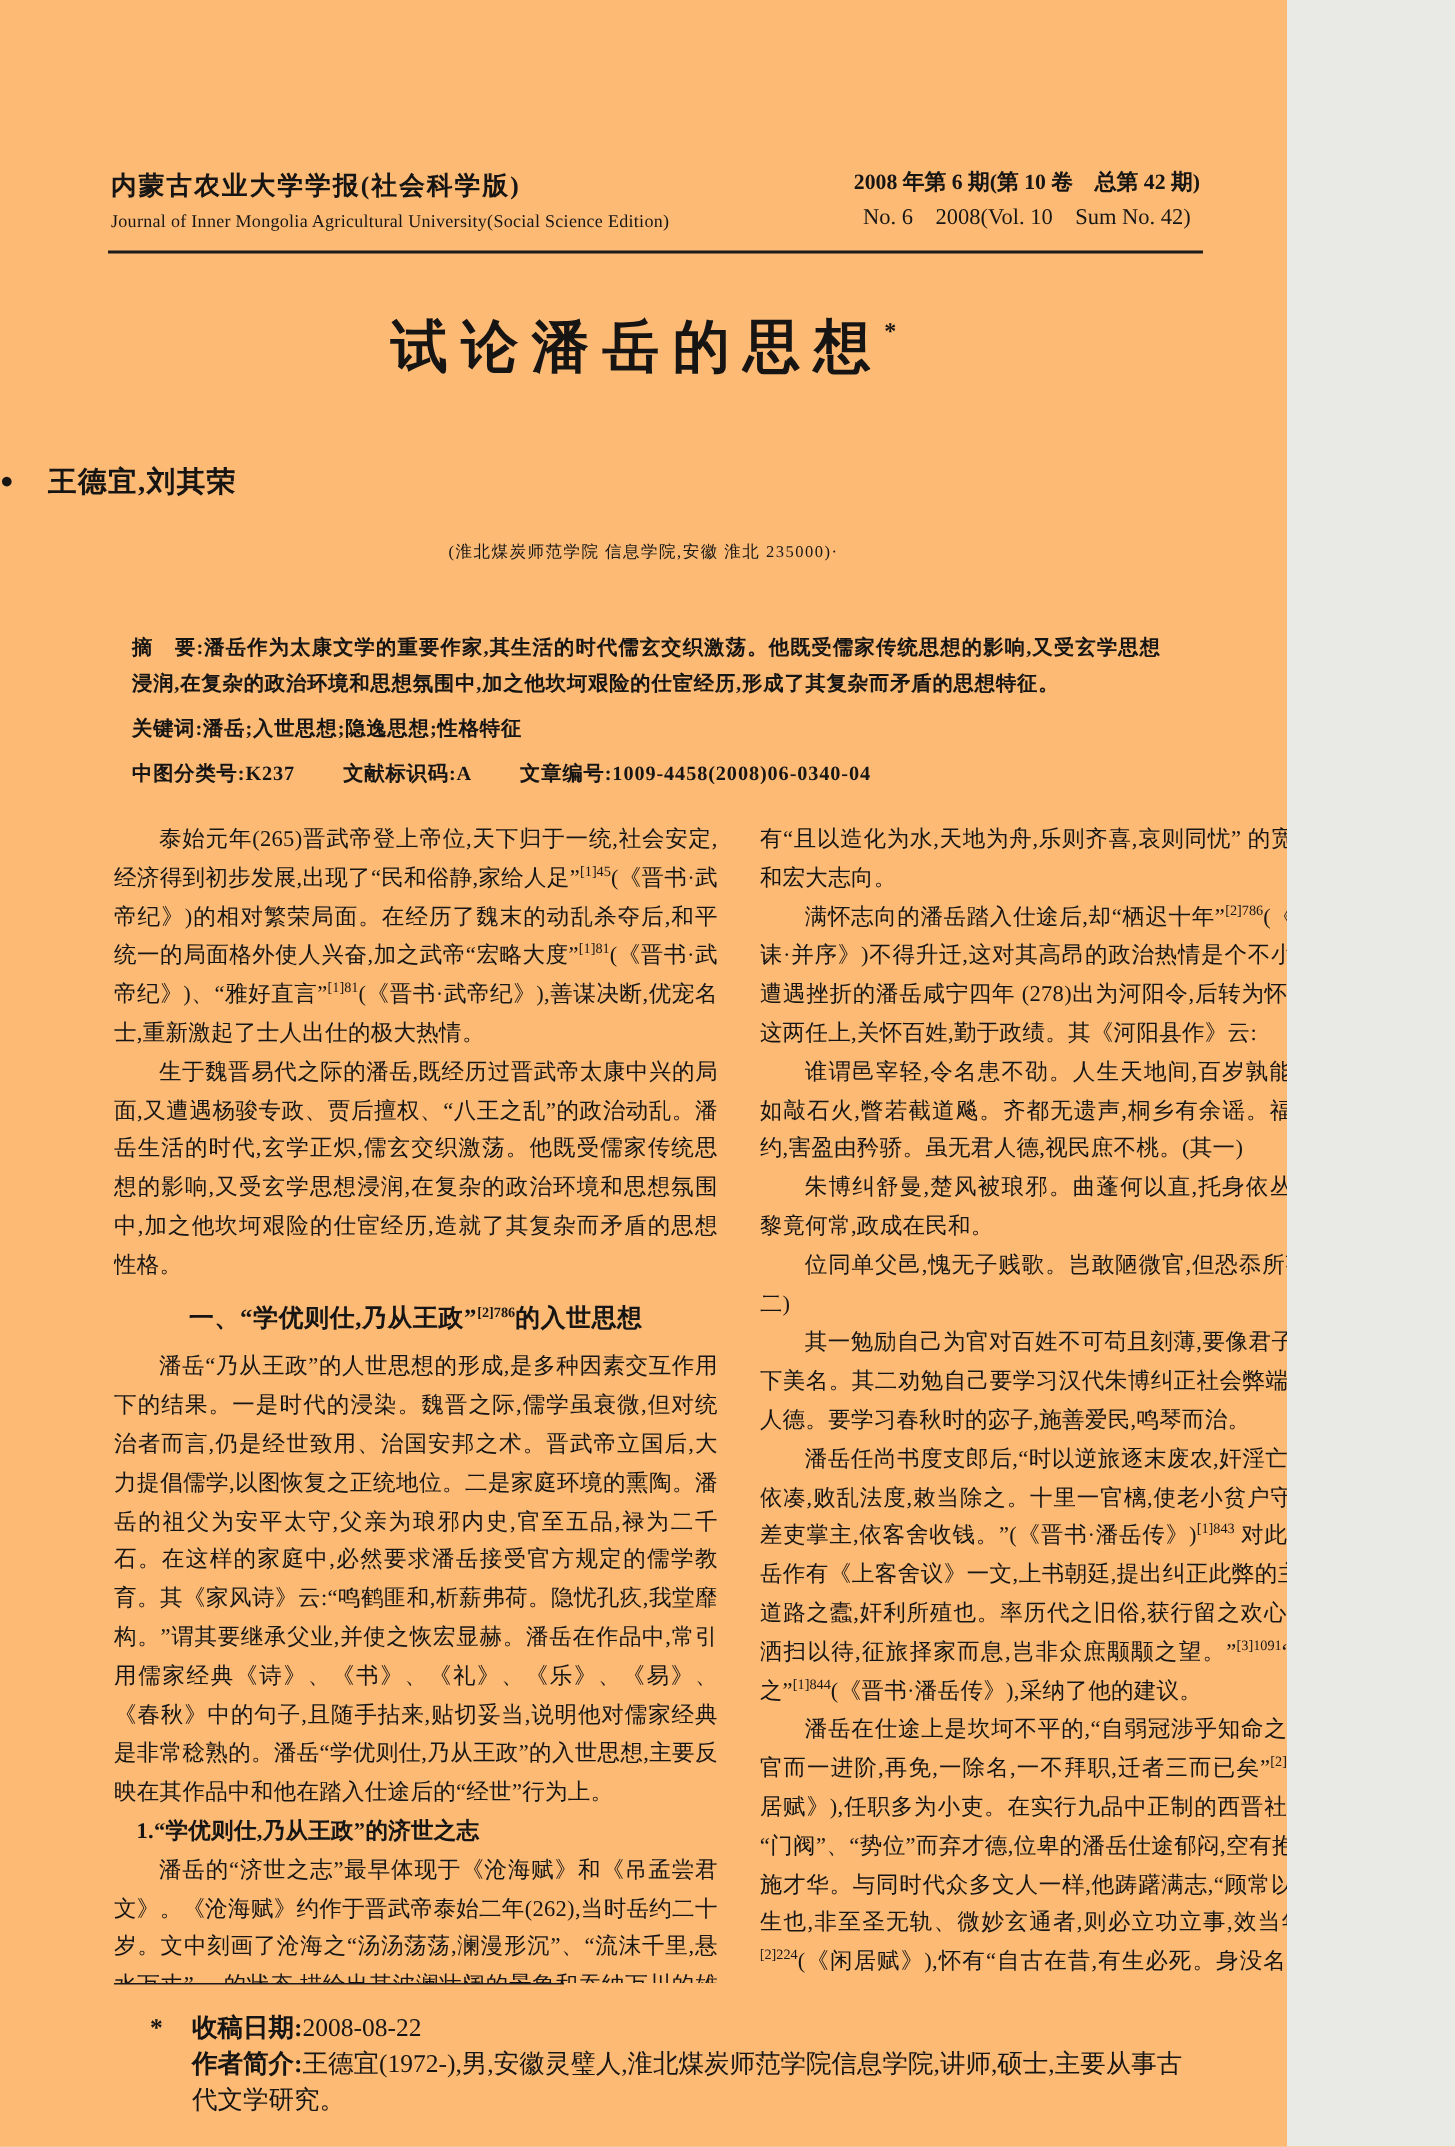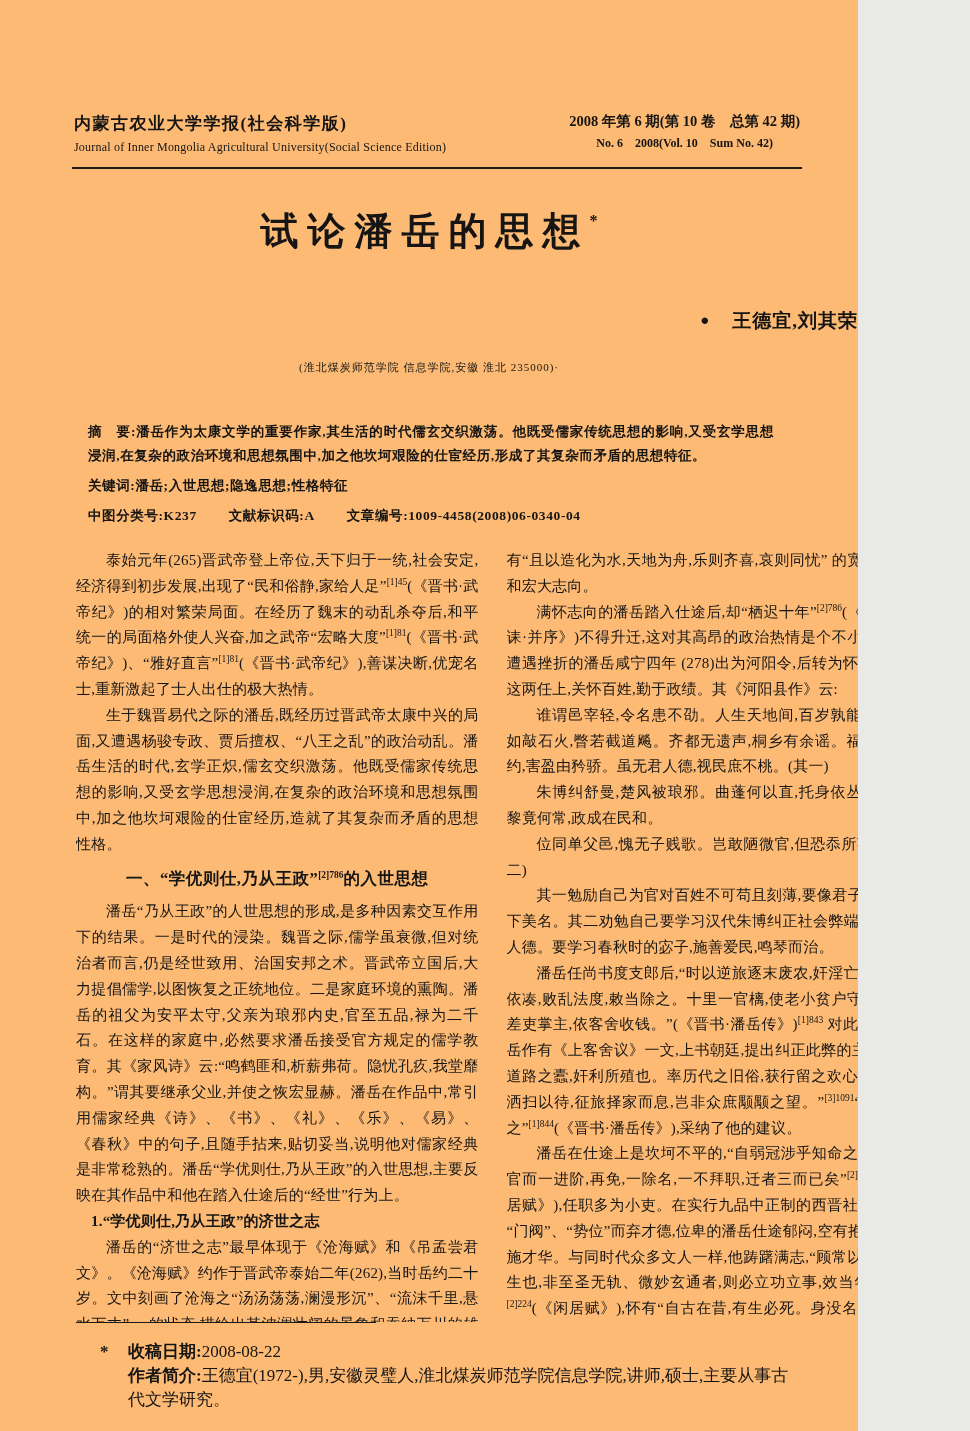--- a/index.html
+++ b/index.html
@@ -6,28 +6,28 @@
   body{width:970px;height:1431px;background:#e9e9e6;}
   .page{position:relative;width:858px;height:1431px;background:#fdba74;overflow:hidden;
         font-family:"Liberation Serif","DejaVu Serif",serif;color:#161514;}
   
   .hdr{position:absolute;top:112px;left:74px;right:58px;display:flex;
        justify-content:space-between;align-items:flex-start;}
   .hdr-cn{font-size:17px;font-weight:bold;letter-spacing:1.5px;}
   .hdr-en{font-size:12px;margin-top:5px;letter-spacing:0.2px;}
   .hdr-right{text-align:center;}
   .hdr-issue-cn{font-size:14.5px;font-weight:bold;}
-  .hdr-issue-en{font-size:12px;margin-top:4px;font-weight:bold;}
+  .hdr-issue-en{font-size:15px;margin-top:4px;}
   .hdr-rule{position:absolute;top:167px;left:72px;right:56px;height:0;
             border-top:2.5px solid #1c1b1a;}
   
   .title{position:absolute;top:206px;left:0;width:100%;text-align:center;
          font-size:38px;font-weight:bold;letter-spacing:9px;}
   .title sup{font-size:16px;letter-spacing:0;vertical-align:18px;}
-  .authors{position:absolute;top:308px;left:0;width:100%;text-align:right;
+  .authors{position:absolute;top:308px;left:0;width:100%;text-align:left;
            font-size:19px;font-weight:bold;letter-spacing:1px;}
   .authors .bullet{font-size:15px;margin-right:22px;vertical-align:2px;}
   .affil{position:absolute;top:360px;left:0;width:100%;text-align:center;
          font-size:11px;letter-spacing:1px;}
   
   .abs{position:absolute;top:420px;left:88px;right:84px;font-size:13.5px;
        line-height:24px;text-align:justify;font-weight:bold;letter-spacing:0.6px;}
   .abs p{margin:0;}
   .abs .lbl{font-weight:bold;}
   .abs .meta{margin-top:6px;}

